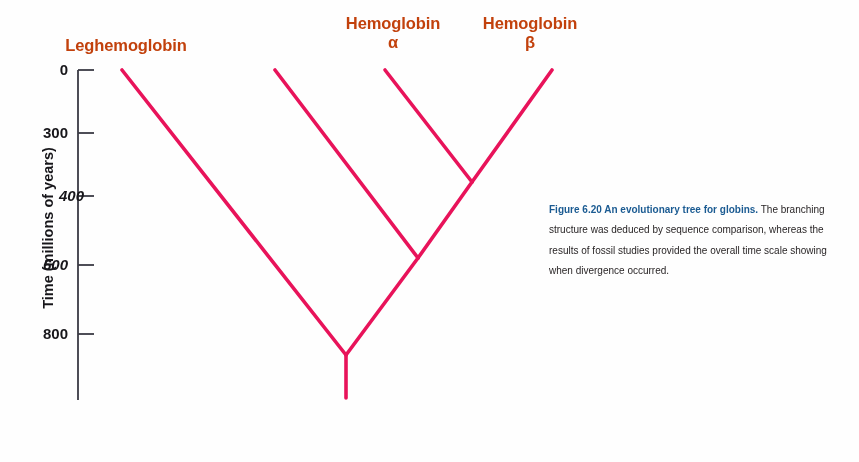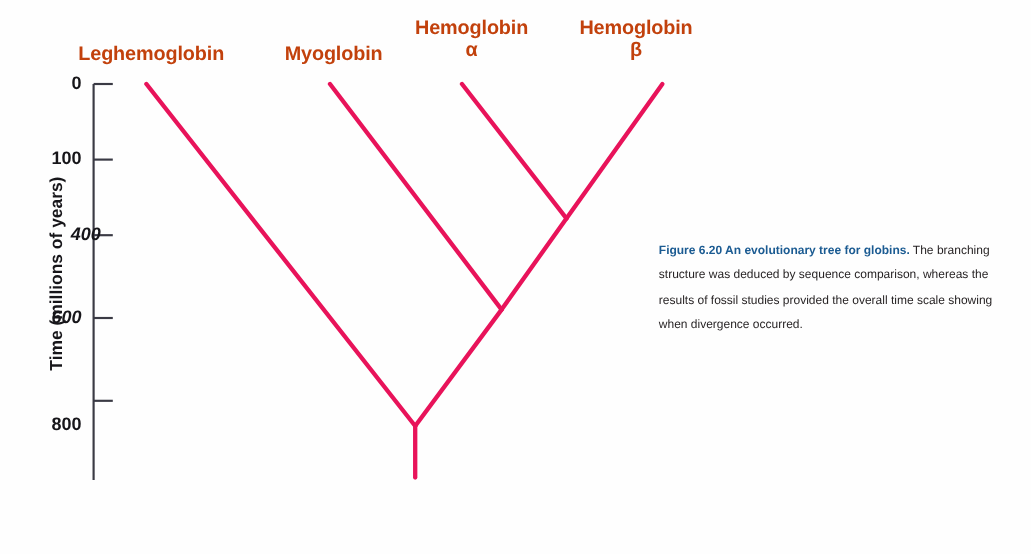--- a/index.html
+++ b/index.html
@@ -107,39 +107,36 @@
       <line x1="472" y1="182" x2="418" y2="258"></line>
       <line x1="418" y1="258" x2="346" y2="355"></line>
       <line x1="346" y1="355" x2="346" y2="398"></line>
     </g>
   </svg>
 
   <div class="taxon-label" id="label-leghemoglobin">
     <span>Leghemoglobin</span>
   </div>
 
-  <div class="taxon-label" id="label-myoglobin">
-    <span>Myoglobin</span>
-  </div>
 
   <div class="taxon-label" id="label-hb-alpha">
     <span>Hemoglobin</span>
     <span class="sub">α</span>
   </div>
 
   <div class="taxon-label" id="label-hb-beta">
     <span>Hemoglobin</span>
     <span class="sub">β</span>
   </div>
 
   <div class="tick-label" style="left:24px; top:62px;">0</div>
-  <div class="tick-label" style="left:24px; top:125px;">100</div>
+  <div class="tick-label" style="left:24px; top:125px;">300</div>
   <div class="tick-label" style="left:40px; top:188px;font-style:italic;">400</div>
   <div class="tick-label" style="left:24px; top:257px;font-style:italic;">600</div>
-  <div class="tick-label" style="left:24px; top:326px;margin-top:20px;">800</div>
+  <div class="tick-label" style="left:24px; top:326px;">800</div>
 
   <div id="axis-title">Time (millions of years)</div>
 
   <div id="caption">
     <span class="lead">Figure 6.20  An evolutionary tree for globins.</span><span>  The branching structure was deduced by sequence comparison, whereas the results of fossil studies provided the overall time scale showing when divergence occurred.</span>
   </div>
 
 </div>
 
 </body></html>

